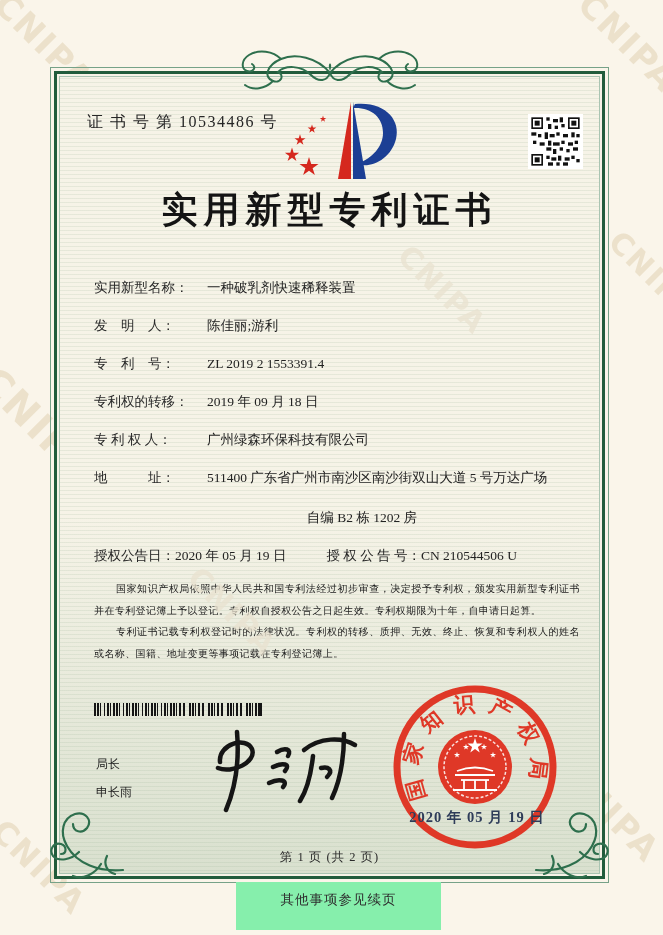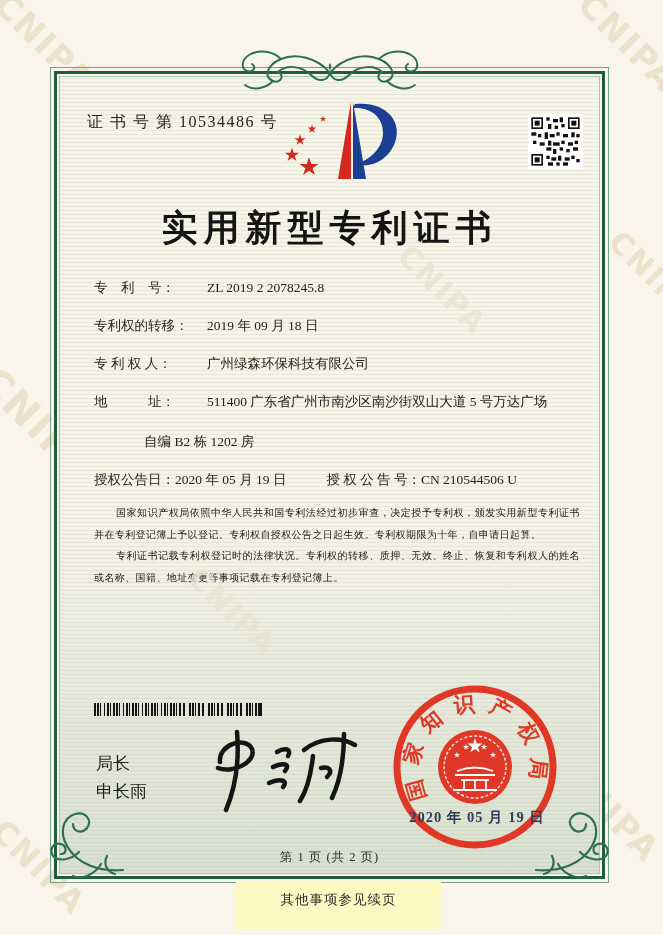--- a/index.html
+++ b/index.html
@@ -11,43 +11,43 @@
   .cert{position:absolute;left:54px;top:71px;width:545px;height:802px;z-index:2;
         background-color:#f6f3e7;
         background-image:
           linear-gradient(to bottom, rgba(160,190,160,0) 55%, rgba(150,180,150,0.30) 100%),
           repeating-linear-gradient(to bottom, rgba(120,155,120,0.13) 0 1px, rgba(0,0,0,0) 1px 4px);
         border:3px solid #215c3c;outline:1px solid #76a288;outline-offset:3px;
         box-shadow:inset 0 0 0 2px #f6f3e7, inset 0 0 0 3px #a9c4b2;}
   .cert-no{position:absolute;left:30px;top:38px;font-size:16px;letter-spacing:1.5px;color:#262626;}
   .logo{position:absolute;left:212px;top:22px;}
   .qr{position:absolute;left:471px;top:40px;width:55px;height:55px;}
-  .title{position:absolute;left:0;top:130px;width:100%;text-align:center;font-size:36px;
+  .title{position:absolute;left:0;top:112px;width:100%;text-align:center;font-size:36px;
          font-weight:700;letter-spacing:6px;color:#141414;}
   .fieldwrap{position:absolute;left:37px;top:204px;width:486px;font-size:13.5px;line-height:19px;}
   .frow{margin-bottom:19px;white-space:nowrap;}
   .frow .lb{display:inline-block;width:113px;color:#2a2a2a;vertical-align:top;}
   .frow .val{color:#232323;}
   .frow.addr{margin-bottom:21px;}
-  .addr2{margin-left:50px;}
+  .addr2{margin-left:50px;text-align:center;}
   .grantrow{margin-bottom:0;}
   .grant-gap{margin-left:40px;}
   .paras{margin-top:13px;text-align:justify;}
   .paras p{margin:0;text-indent:2.2em;font-size:10px;line-height:21.5px;color:#202020;letter-spacing:.4px;}
   .barcode{position:absolute;left:37px;top:629px;width:170px;height:13px;
     background-image:repeating-linear-gradient(90deg,#161616 0 1.5px,transparent 1.5px 3px,
       #161616 3px 5px,transparent 5px 6px,#161616 6px 7px,transparent 7px 9.5px);}
   .signer{position:absolute;left:39px;top:676px;font-family:"Liberation Sans","DejaVu Sans",sans-serif;
-          font-size:17px;color:#1c1c1c;line-height:28px;}
+          font-size:12px;color:#1c1c1c;line-height:28px;}
   .sig{position:absolute;left:135px;top:652px;}
   .seal{position:absolute;left:332px;top:609px;}
   .seal-date{position:absolute;left:330px;top:734px;width:180px;text-align:center;font-size:14.5px;
              font-weight:700;color:#2e3c59;letter-spacing:1px;z-index:4;}
   .pagenum{position:absolute;left:0;top:775px;width:100%;text-align:center;font-size:12.5px;color:#2b2b2b;letter-spacing:1px;}
-  .footer-box{position:absolute;left:236px;top:882px;width:205px;height:48px;background:#fef9c3;z-index:3;}
+  .footer-box{position:absolute;left:236px;top:882px;width:205px;height:48px;background:#86efac;z-index:3;}
   .footer-note{padding-top:9px;text-align:center;font-size:13.5px;color:#2e2e2e;letter-spacing:1px;
                font-family:"Liberation Serif","DejaVu Serif",serif;}
   .orn-top{position:absolute;left:50%;top:-27px;transform:translateX(-50%);z-index:3;}
   .orn-bl{position:absolute;left:-8px;bottom:-8px;z-index:3;}
   .orn-br{position:absolute;right:-8px;bottom:-8px;z-index:3;transform:scale(-1,1);}
 </style>
 </head>
 <body>
 
 <div class="stage">
@@ -157,21 +157,27 @@
         <rect x="12" y="29" width="3" height="2"></rect>
           <rect x="17" y="29" width="2" height="2"></rect>
           <rect x="21" y="29" width="3" height="2"></rect>
       </g>
     </svg>
 
     <div class="title">实用新型专利证书</div>
 
     <div class="fieldwrap">
       <div class="frow">
-        <span class="lb">专　利　号：</span><span class="val">ZL 2019 2 2078245.8</span>
+        <span class="lb">实用新型名称：</span><span class="val">一种破乳剂快速稀释装置</span>
+      </div>
+      <div class="frow">
+        <span class="lb">发　明　人：</span><span class="val">陈佳丽;游利</span>
+      </div>
+      <div class="frow">
+        <span class="lb">专　利　号：</span><span class="val">ZL 2019 2 1553391.4</span>
       </div>
       <div class="frow">
         <span class="lb">专利权的转移：</span><span class="val">2019 年 09 月 18 日</span>
       </div>
       <div class="frow">
         <span class="lb">专 利 权 人：</span><span class="val">广州绿森环保科技有限公司</span>
       </div>
       <div class="frow addr">
         <span class="lb">地　　　址：</span><span class="val">511400 广东省广州市南沙区南沙街双山大道 5 号万达广场</span>
       </div>

